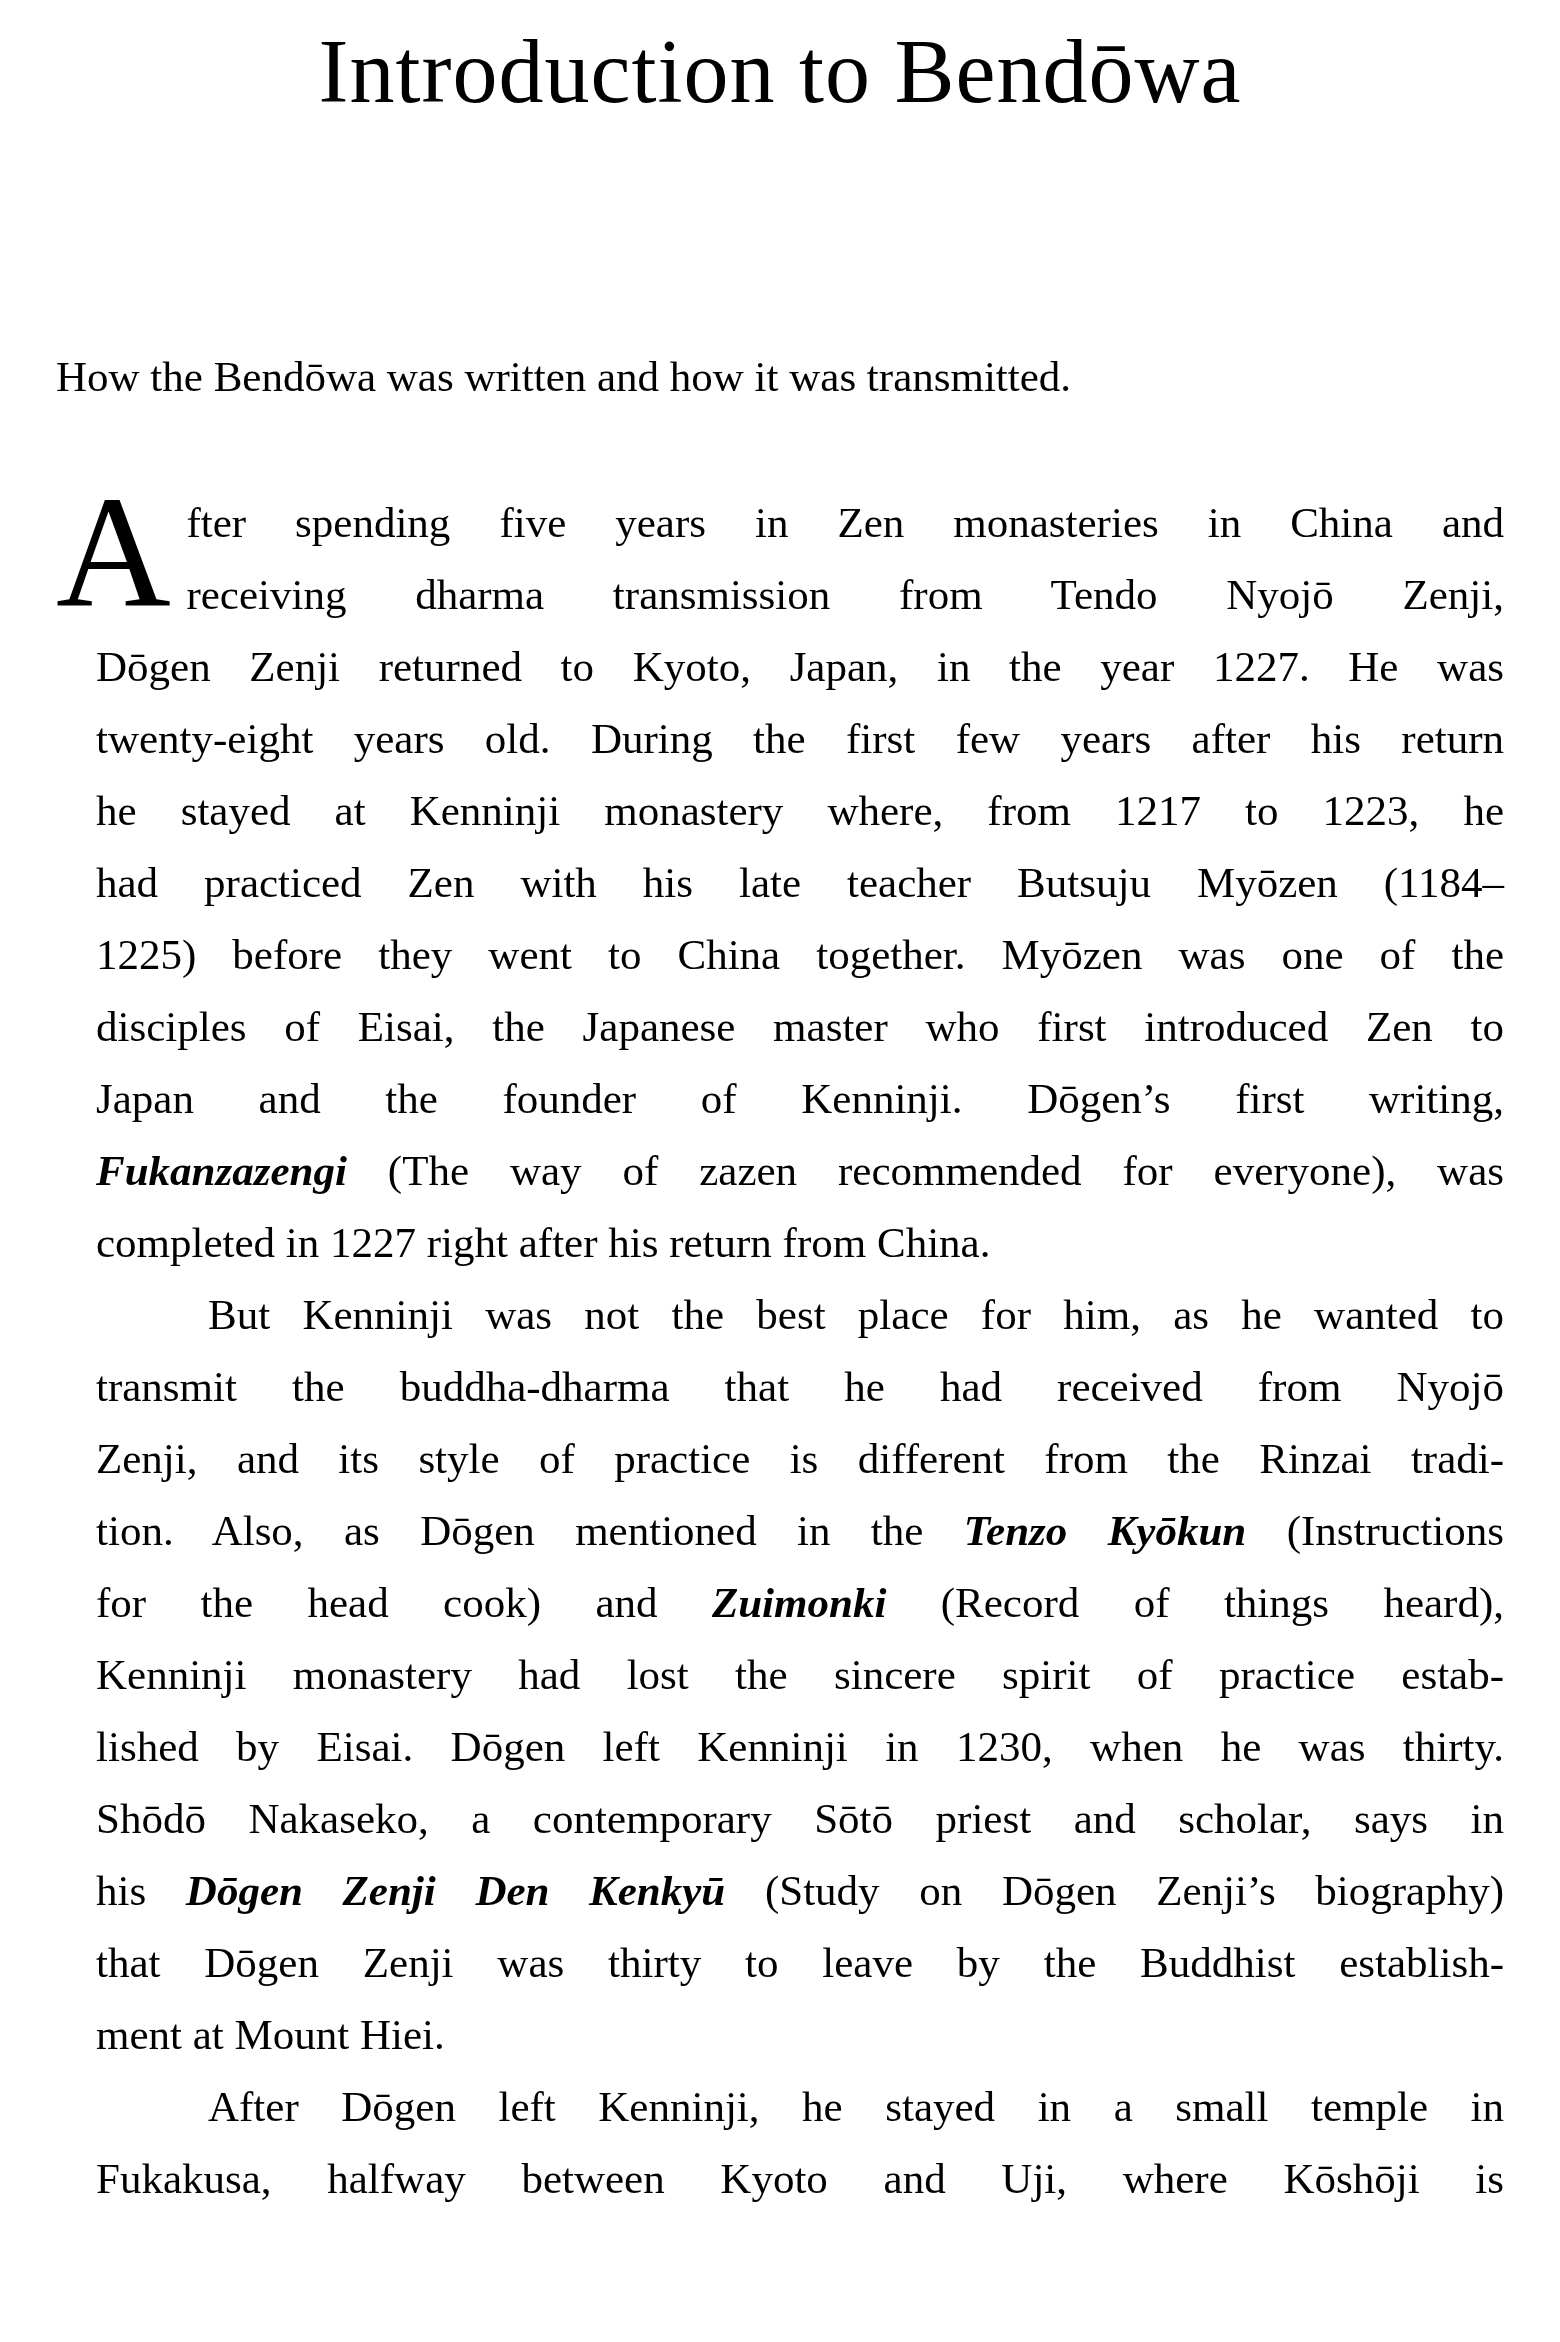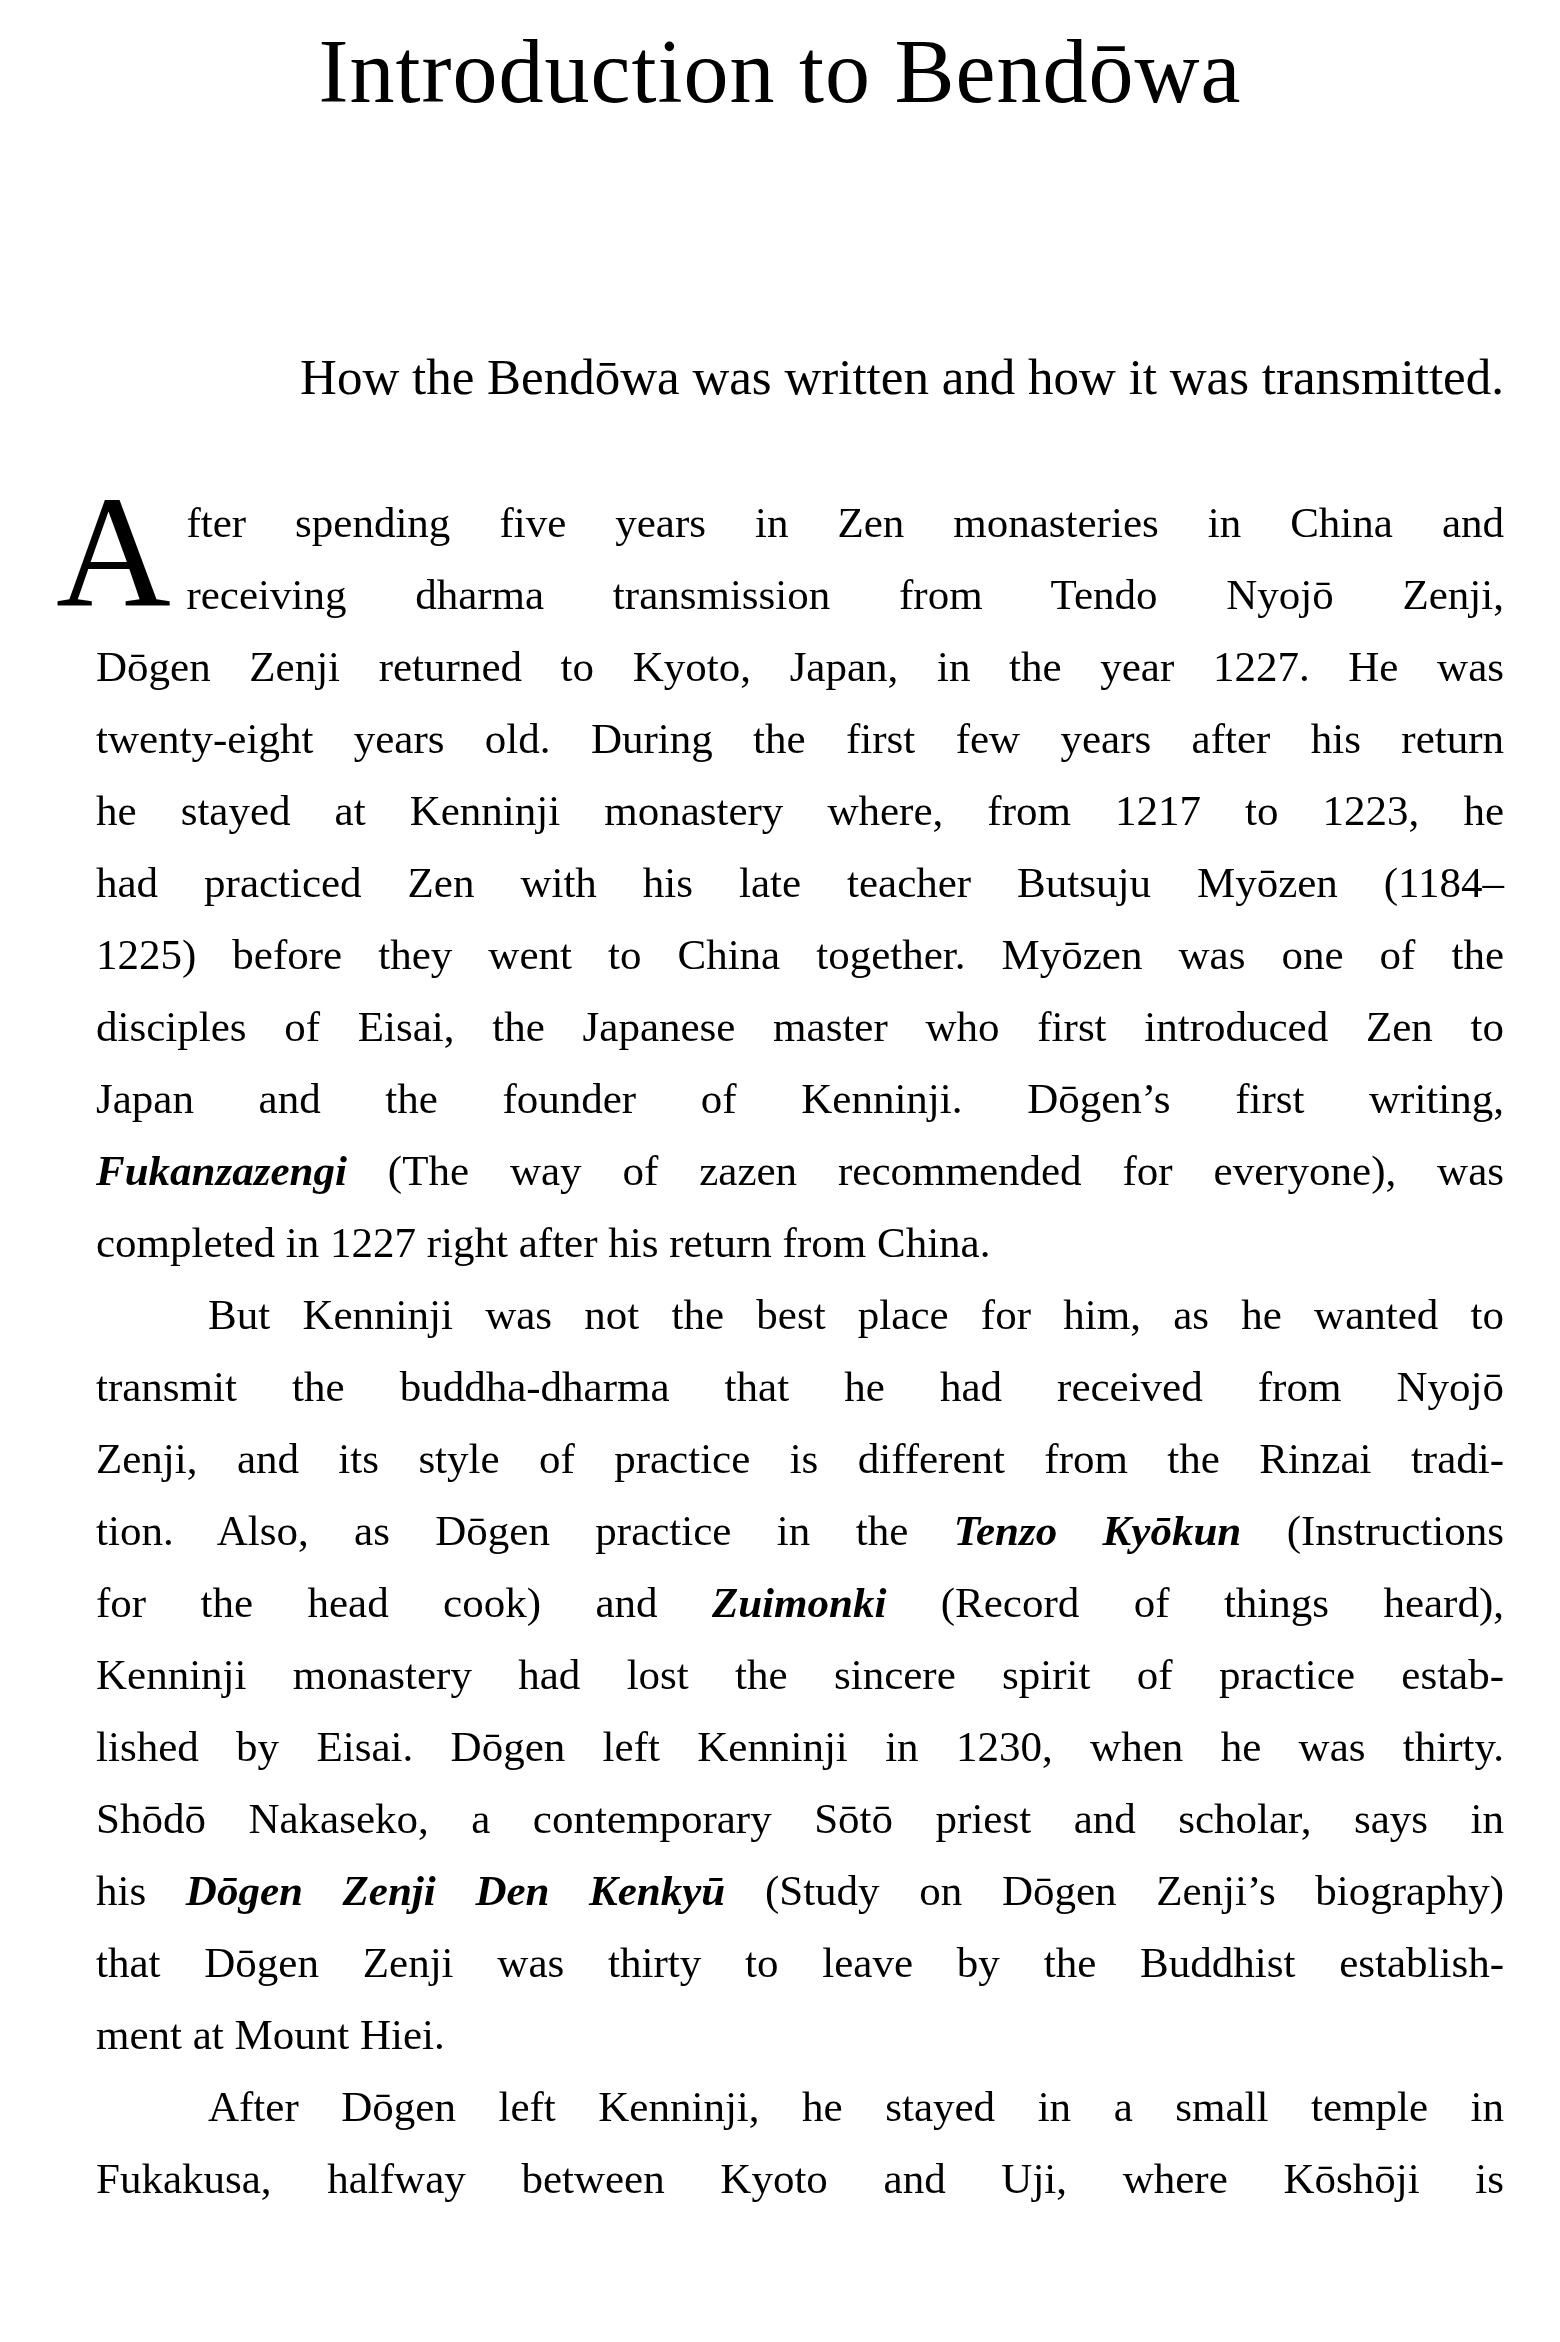--- a/index.html
+++ b/index.html
@@ -16,23 +16,23 @@
   .title {
     margin: 0;
     font-size: 90px;
     font-weight: normal;
     line-height: 1.1;
     text-align: center;
     letter-spacing: 1px;
   }
   .subtitle {
     margin: 226px 0 0 0;
-    font-size: 51px;
+    font-size: 43px;
     line-height: 60px;
-    text-align: right;
+    text-align: left;
   }
   .body-text {
     margin-top: 80px;
     font-size: 43px;
   }
   .para { margin: 0; }
   .line {
     line-height: 72px;
     height: 72px;
     white-space: normal;
@@ -78,21 +78,21 @@
         <div class="line j"><span>1225) before they went to China together. Myōzen was one of the</span></div>
         <div class="line j"><span>disciples of Eisai, the Japanese master who first introduced Zen to</span></div>
         <div class="line j"><span>Japan and the founder of Kenninji. Dōgen’s first writing,</span></div>
         <div class="line j"><em>Fukanzazengi</em><span> (The way of zazen recommended for everyone), was</span></div>
         <div class="line"><span>completed in 1227 right after his return from China.</span></div>
       </div>
       <div class="para">
         <div class="line j ind"><span>But Kenninji was not the best place for him, as he wanted to</span></div>
         <div class="line j"><span>transmit the buddha-dharma that he had received from Nyojō</span></div>
         <div class="line j"><span>Zenji, and its style of practice is different from the Rinzai tradi-</span></div>
-        <div class="line j"><span>tion. Also, as Dōgen practice in the </span><em>Tenzo Kyōkun</em><span> (Instructions</span></div>
+        <div class="line j"><span>tion. Also, as Dōgen mentioned in the </span><em>Tenzo Kyōkun</em><span> (Instructions</span></div>
         <div class="line j"><span>for the head cook) and </span><em>Zuimonki</em><span> (Record of things heard),</span></div>
         <div class="line j"><span>Kenninji monastery had lost the sincere spirit of practice estab-</span></div>
         <div class="line j"><span>lished by Eisai. Dōgen left Kenninji in 1230, when he was thirty.</span></div>
         <div class="line j"><span>Shōdō Nakaseko, a contemporary Sōtō priest and scholar, says in</span></div>
         <div class="line j"><span>his </span><em>Dōgen Zenji Den Kenkyū</em><span> (Study on Dōgen Zenji’s biography)</span></div>
         <div class="line j"><span>that Dōgen Zenji was thirty to leave by the Buddhist establish-</span></div>
         <div class="line"><span>ment at Mount Hiei.</span></div>
       </div>
       <div class="para">
         <div class="line j ind"><span>After Dōgen left Kenninji, he stayed in a small temple in</span></div>

